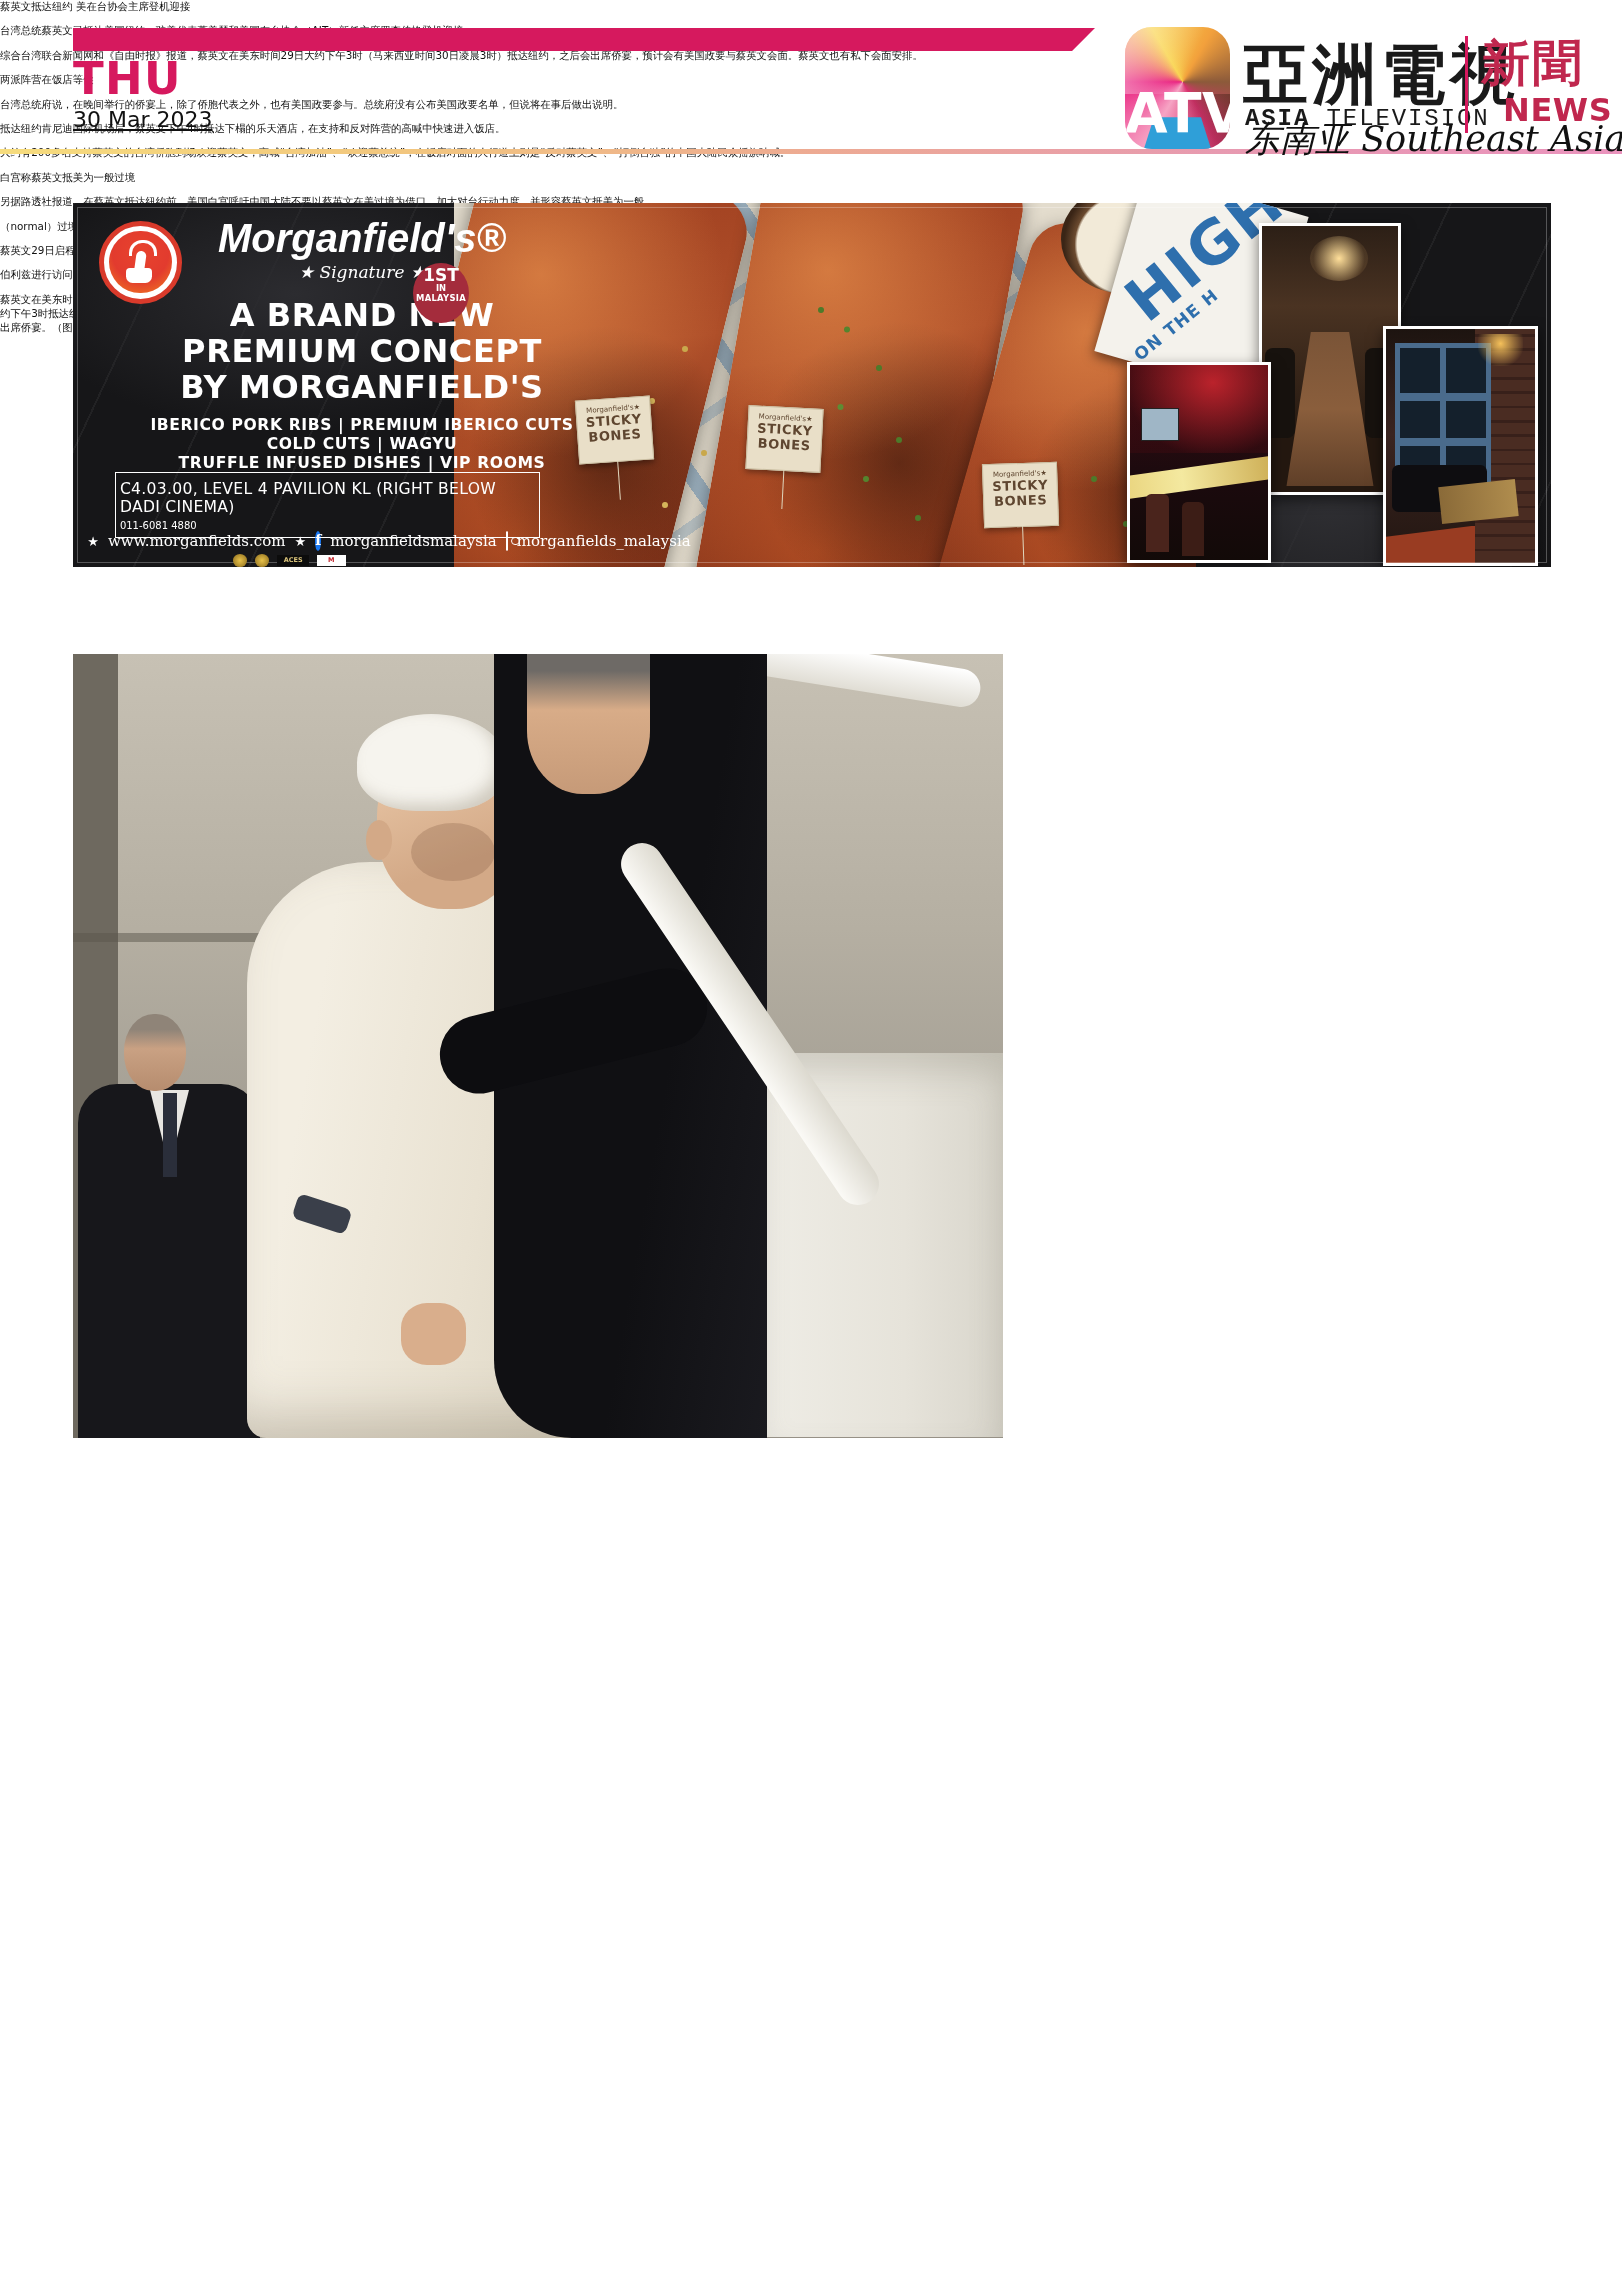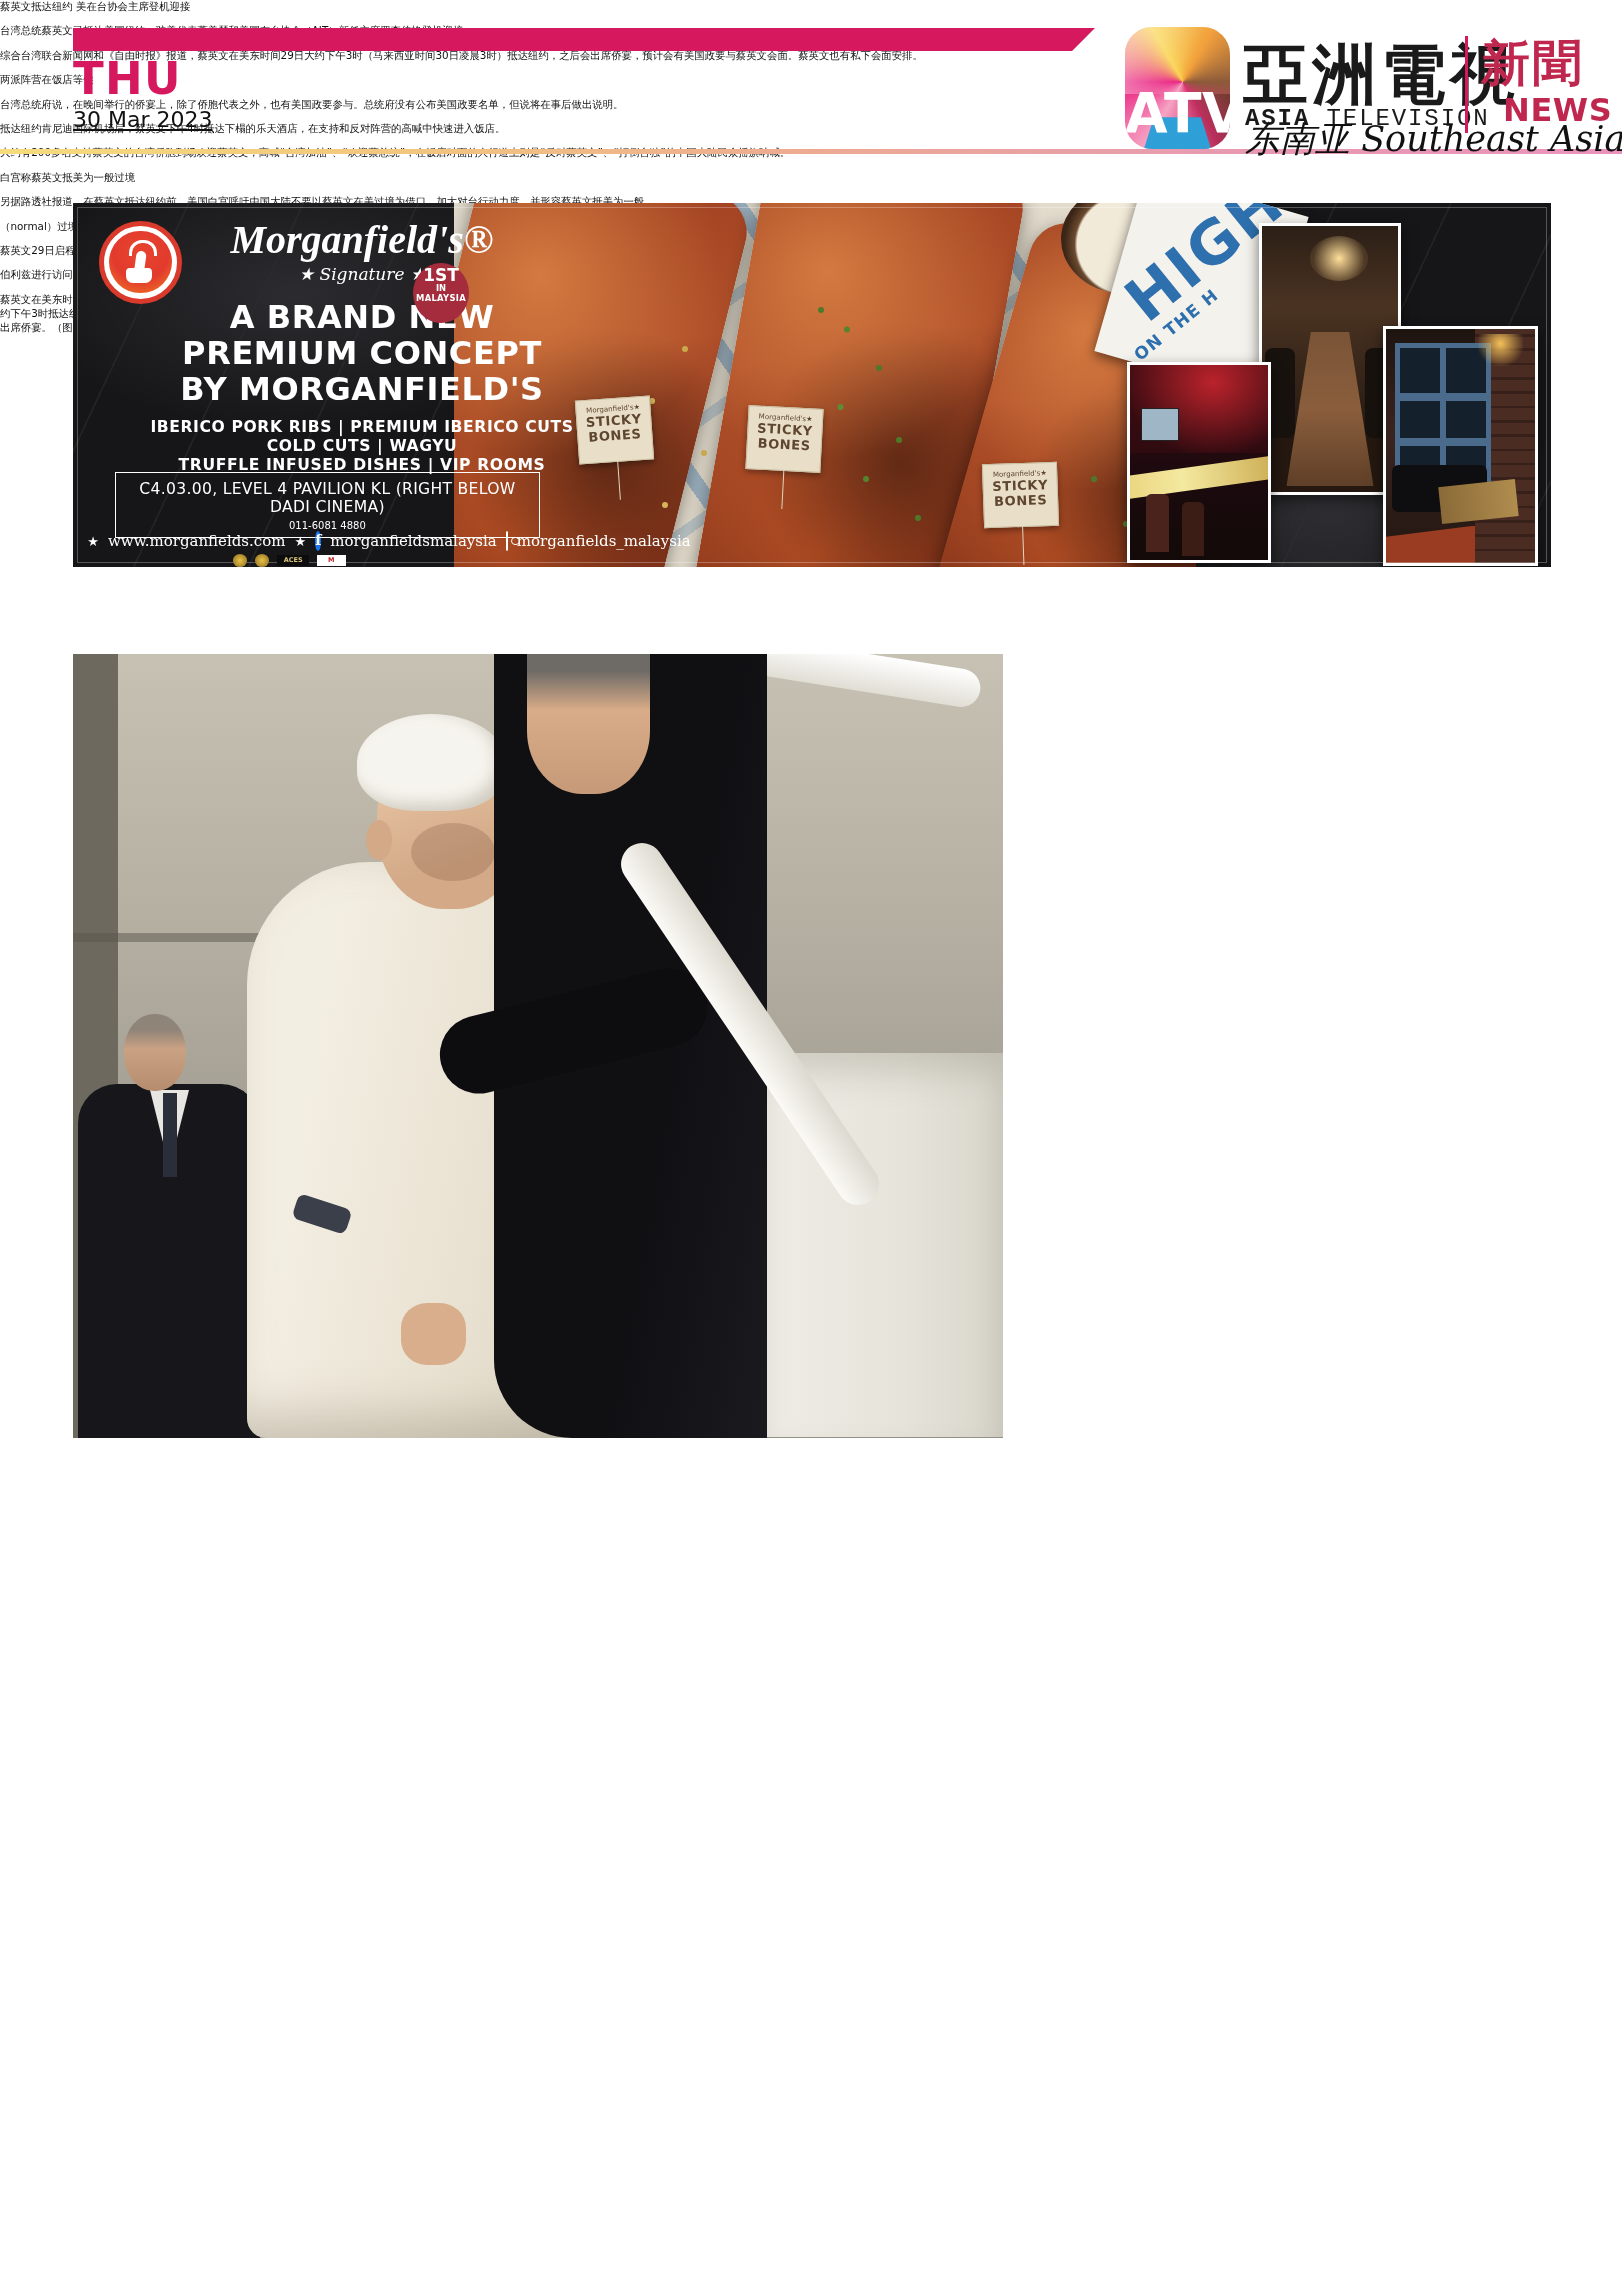--- a/index.html
+++ b/index.html
@@ -33,25 +33,25 @@
       radial-gradient(ellipse 325px 273px at 85% 80%,#303034,transparent 70%),
       repeating-linear-gradient(115deg,rgba(255,255,255,.05) 0 1.9px,transparent 1.9px 104px),
       #161618;}
   .ad .keyline{position:absolute;inset:3.9px;border:1.3px solid rgba(255,255,255,.28);}
   .touch-icon{position:absolute;left:26px;top:17.5px;width:73px;height:73px;border-radius:50%;border:5.2px solid #d93a2b;background:#fff;}
   .touch-icon .inner{position:absolute;inset:5.2px;border-radius:50%;background:radial-gradient(circle at 50% 35%,#e8432e,#e23b2e 55%,#f2801f);}
   .touch-icon .finger{position:absolute;left:30.5px;top:25px;width:10.4px;height:27px;background:#fff;border-radius:5.2px;transform:rotate(8deg);}
   .touch-icon .knuckle{position:absolute;left:22px;top:42px;width:26px;height:15.6px;background:#fff;border-radius:3.9px 3.9px 6.5px 6.5px;}
   .touch-icon .arc1{position:absolute;left:25px;top:14.3px;width:22px;height:13px;border:3.2px solid #fff;border-bottom:none;border-radius:13px 13px 0 0;}
   .ad-left{position:absolute;left:19.5px;top:13px;width:539px;text-align:center;}
-  .ad-brand{font-family:Liberation Serif, serif;font-style:italic;font-weight:700;font-size:40px;color:#fff;}
+  .ad-brand{font-family:Liberation Sans, sans-serif;font-style:italic;font-weight:700;font-size:40px;color:#fff;}
   .ad-sign{font-family:"DejaVu Serif","Liberation Serif",serif;font-style:italic;font-size:17px;color:#fff;margin-top:1.3px;}
   .ad-headline{margin-top:14.3px;font-size:32px;font-weight:900;color:#fff;line-height:36px;letter-spacing:0.6px;}
   .ad-menu{margin-top:11.7px;font-size:15.6px;font-weight:700;color:#fff;line-height:19px;letter-spacing:0.6px;}
-  .ad-box{position:absolute;left:42px;top:269px;width:415px;border:1.9px solid #fff;padding:6.5px 3.9px;text-align:center;color:#fff;}
+  .ad-box{position:absolute;left:42px;top:269px;width:415px;border:1.9px solid #fff;padding:6.5px 3.9px;color:#fff;}
   .ad-box .l1{font-size:15.6px;letter-spacing:0.3px;}
   .ad-box .l2{font-size:10px;margin-top:4px;}
   .ad-social{position:absolute;left:14.3px;top:328px;width:493px;display:flex;align-items:center;gap:9px;color:#fff;
              font-family:"DejaVu Serif","Liberation Serif",serif;font-size:15px;}
   .soc-star{font-size:13px;}
   .fb-icon{width:19.5px;height:19.5px;border-radius:50%;background:#1877f2;color:#fff;text-align:center;line-height:19.5px;
            font-size:14.3px;font-weight:700;font-family:"DejaVu Serif",serif;}
   .ig-icon{width:18px;height:18px;border-radius:5.2px;border:1.9px solid #fff;position:relative;}
   .ig-icon::after{content:"";position:absolute;left:4.5px;top:4.5px;width:6.5px;height:6.5px;border:1.9px solid #fff;border-radius:50%;}
   .awards{position:absolute;left:160px;top:351px;display:flex;gap:7.8px;align-items:center;}

